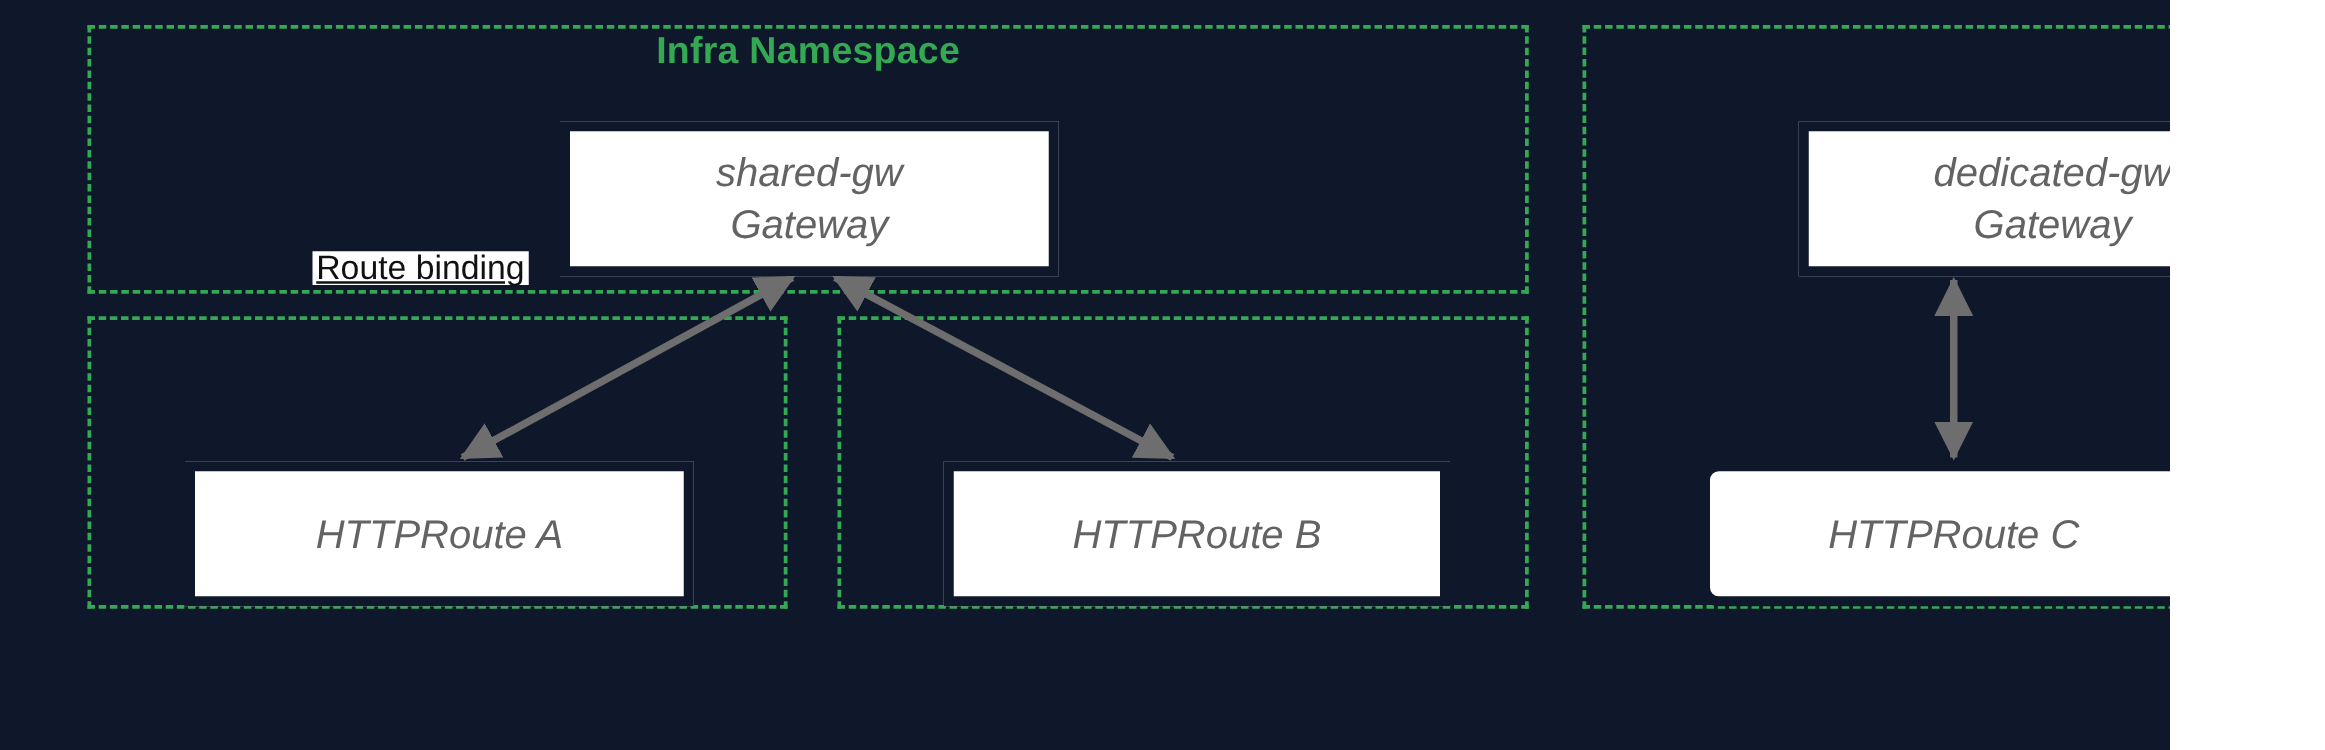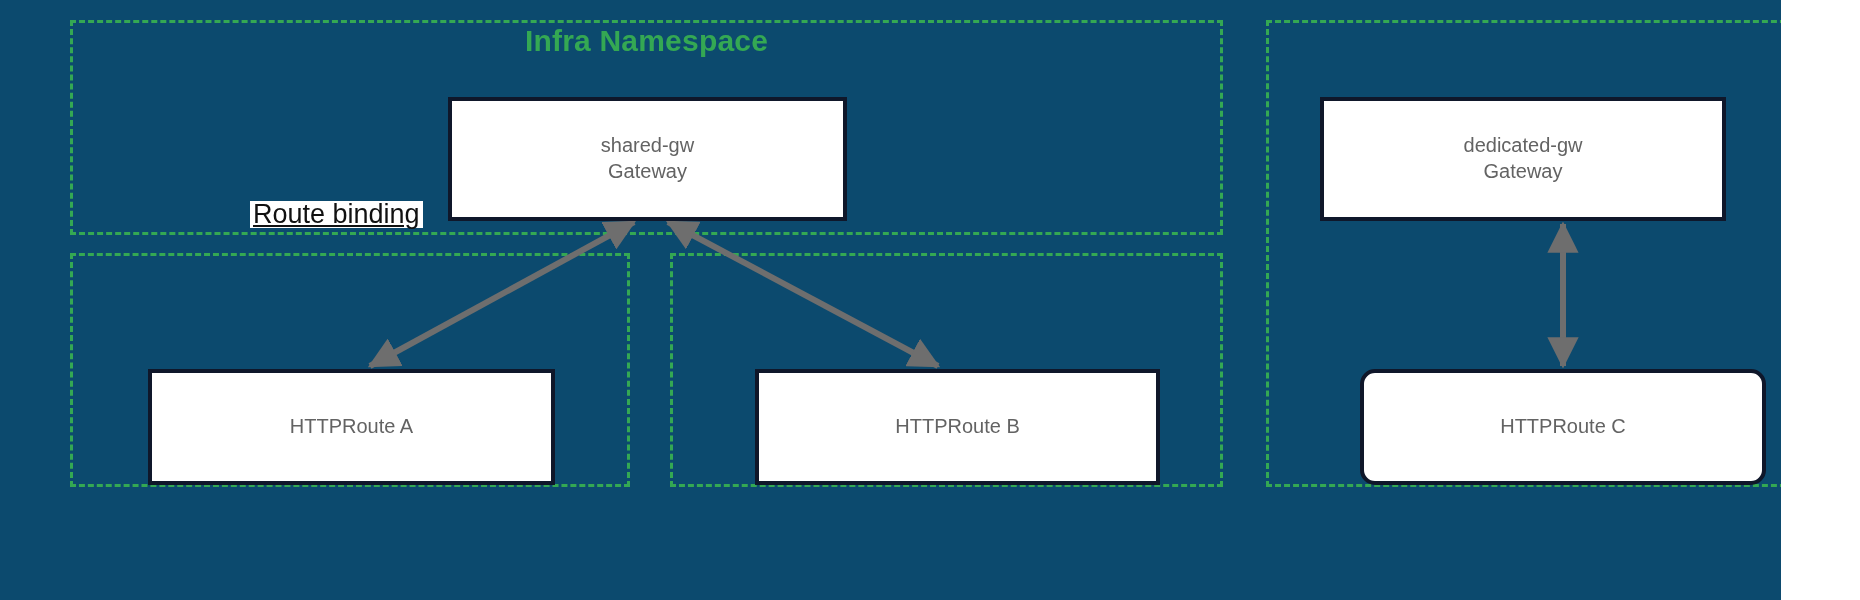--- a/index.html
+++ b/index.html
@@ -8,23 +8,22 @@
     padding: 0;
     background: #ffffff;
   }
   body {
     font-family: "Liberation Sans", sans-serif;
   }
   #canvas {
     position: relative;
     width: 1736px;
     height: 600px;
-    background: #0c4a6e;
+    background: #0f172a;
     overflow: hidden;
-    padding-left: 45px;
   }
   
   .ns-box {
     position: absolute;
     box-sizing: border-box;
     border: 3px dashed #34a853;
     background: transparent;
   }
   .ns-label {
     position: absolute;
@@ -32,31 +31,32 @@
     font-weight: bold;
     font-size: 30px;
     line-height: 1;
     white-space: nowrap;
     letter-spacing: 0.2px;
   }
   
   .res-box {
     position: absolute;
     box-sizing: border-box;
-    border: 4px solid #0f172a;
+    border: 8px solid #0f172a;
     background: #ffffff;
     color: #636363;
-    font-size: 20px;
+    font-size: 32px;
     line-height: 1.28;
     display: flex;
     flex-direction: column;
     align-items: center;
     justify-content: center;
     text-align: center;
     white-space: pre-line;
+    font-style: italic;
   }
   
   #edges {
     position: absolute;
     left: 0;
     top: 0;
     width: 1860px;
     height: 600px;
     pointer-events: none;
   }
@@ -106,21 +106,21 @@
 
       HTTPRoute C --&gt;
     <line x1="1563" y1="224" x2="1563" y2="366" stroke="#6e6e6e" stroke-width="6" marker-start="url(#arrow-start)" marker-end="url(#arrow-end)"></line>
   </svg>
 
   <div class="edge-label" style="left:250px; top:201px;">Route binding</div>
 
   <div class="res-box" style="left:448px; top:97px; width:399px; height:124px;">shared-gw
 Gateway</div>
 
-  <div class="res-box" style="left:1320px; top:97px; width:406px; height:124px;">dedicated-gw
+  <div class="res-box" style="left:1439px; top:97px; width:406px; height:124px;">dedicated-gw
 Gateway</div>
 
   <div class="res-box" style="left:148px; top:369px; width:407px; height:116px;">HTTPRoute A</div>
 
   <div class="res-box" style="left:755px; top:369px; width:405px; height:116px;">HTTPRoute B</div>
 
   <div class="res-box" style="left:1360px; top:369px; width:406px; height:116px;border-radius:15px;">HTTPRoute C</div>
 
 </div>
 

